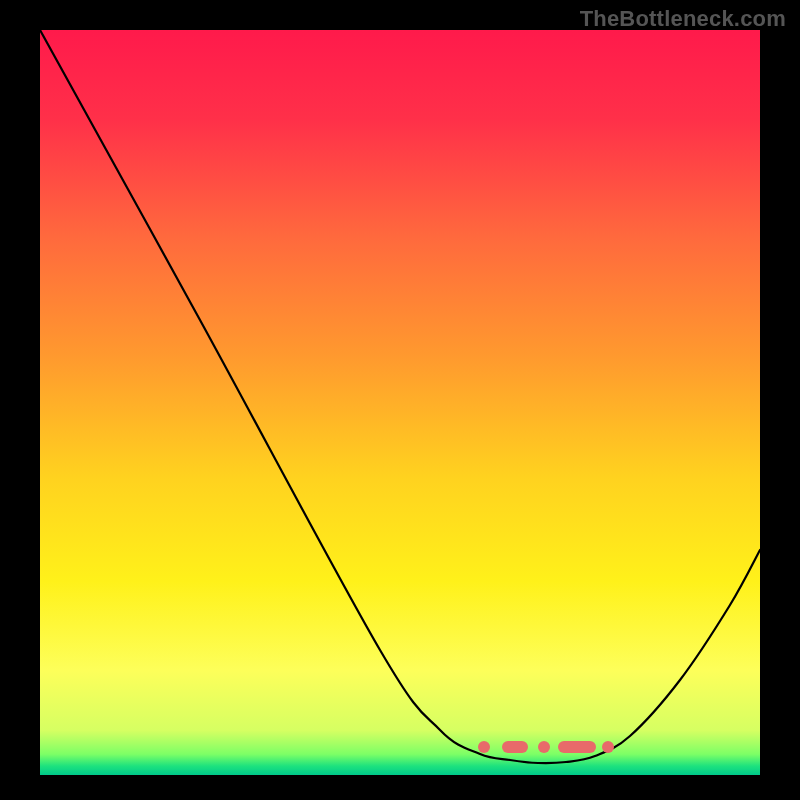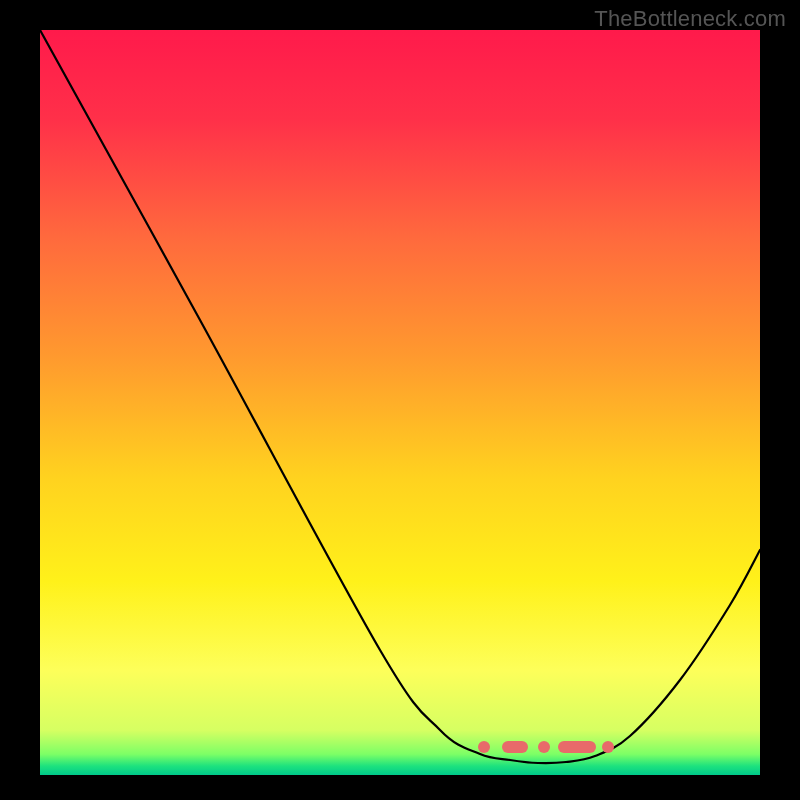--- a/index.html
+++ b/index.html
@@ -10,21 +10,21 @@
     height: 800px;
     background: #000;
   }
   .watermark {
     position: absolute;
     top: 6px;
     right: 14px;
     font-family: Arial, Helvetica, sans-serif;
     font-size: 22px;
     color: #555;
-    font-weight: 400;
+    font-weight: 700;
     letter-spacing: 0.2px;
   }
   .plot {
     position: absolute;
     left: 40px;
     top: 30px;
     width: 720px;
     height: 745px;
     overflow: hidden;
   }

